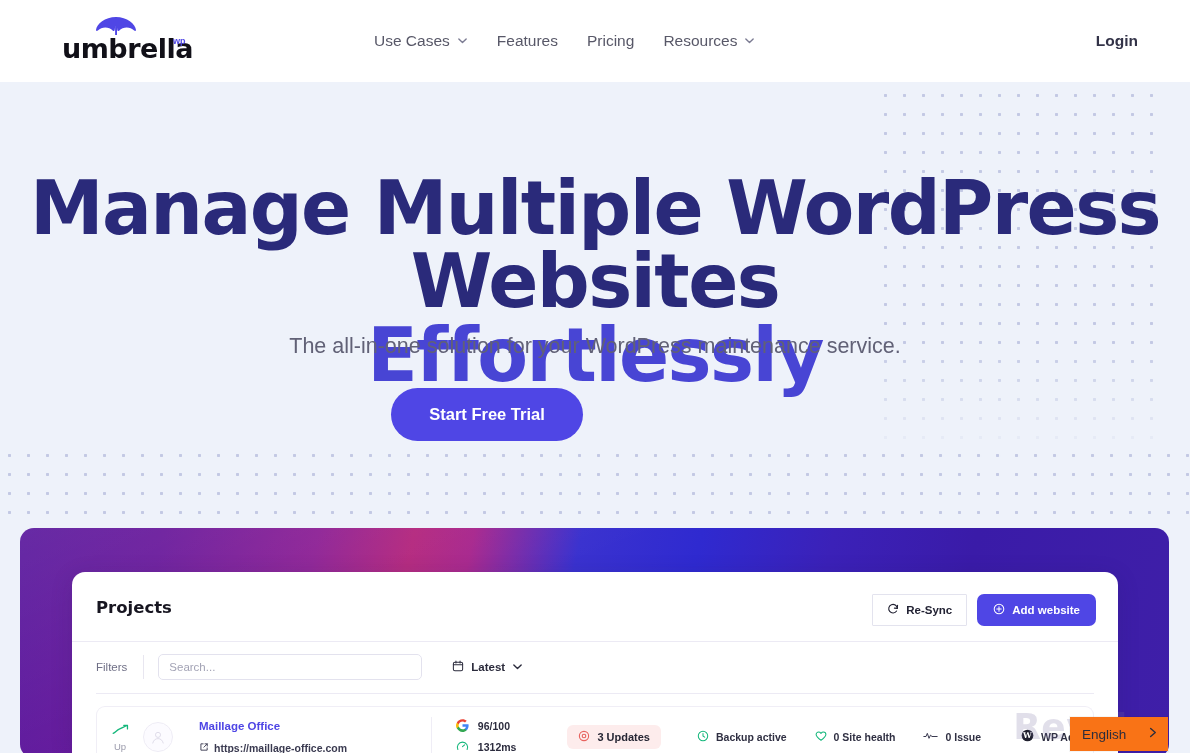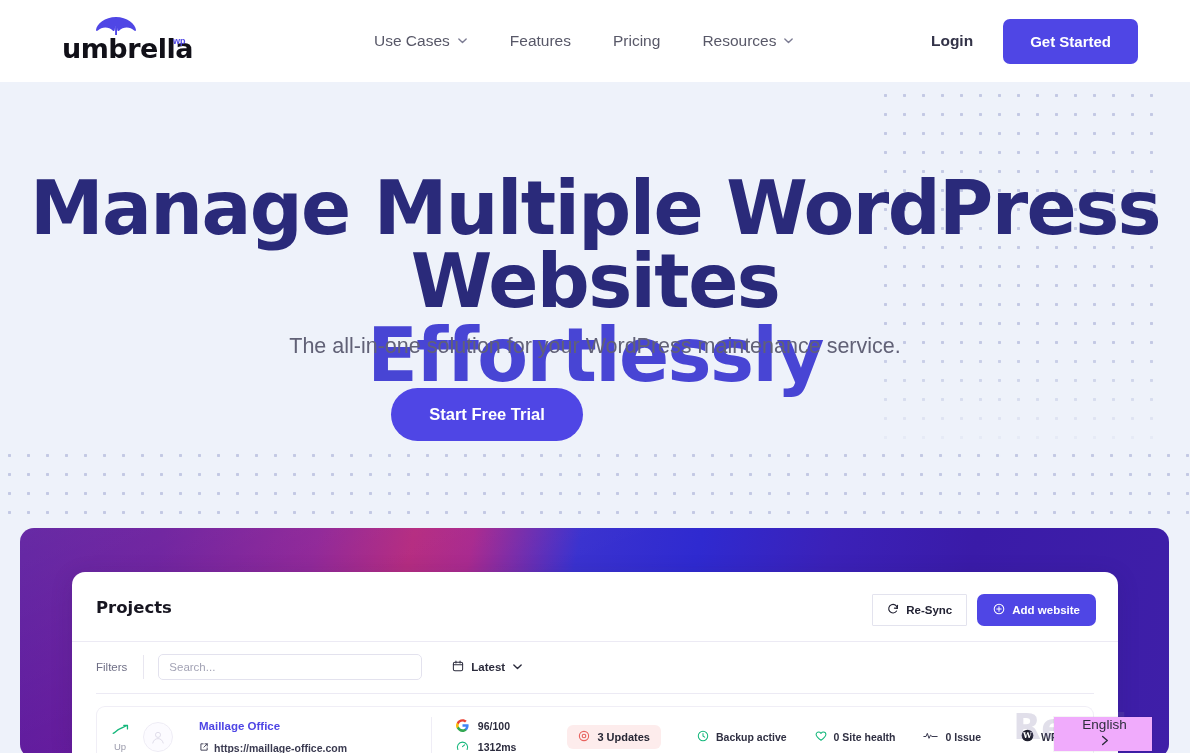--- a/index.html
+++ b/index.html
@@ -24,21 +24,21 @@
   .logo-word {
     position:absolute; left:0; top:17px;
     font-size:27px; font-weight:700; letter-spacing:-0.5px;
     color:#111018; font-family:"DejaVu Sans", sans-serif;
   }
   .logo-sup {
     position:absolute; left:111px; top:20px;
     font-size:9px; font-weight:700; color:#4f46e5;
   }
 
-  .nav { position:absolute; left:374px; top:0; height:82px; display:flex; align-items:center; gap:13px; }
+  .nav { position:absolute; left:374px; top:0; height:82px; display:flex; align-items:center; gap:0px; }
   .nav-item {
     display:flex; align-items:center; gap:7px;
     font-size:15.5px; color:#585868; padding:0 15px 0 0;
     cursor:pointer; white-space:nowrap;
   }
   .nav-item + .nav-item { margin-left:14px; }
   .chev-d { display:inline-block; width:11px; height:11px; position:relative; top:-1px; }
   .chev-d svg { display:block; }
 
   .header-right { position:absolute; right:52px; top:0; height:82px; display:flex; align-items:center; gap:30px; }
@@ -178,26 +178,25 @@
   .cell-wpadmin { display:flex; align-items:center; gap:7px; margin-left:40px; font-size:10.5px; font-weight:600; color:#2f2f42; }
 
   
   .watermark {
     position:absolute; right:36px; bottom:6px; z-index:60;
     font-family:"DejaVu Sans", sans-serif; font-size:36px; font-weight:700;
     color:rgba(120,110,160,0.22); letter-spacing:0.5px; pointer-events:none;
     white-space:nowrap;
   }
   .lang-widget {
-    position:absolute; right:38px; bottom:2px; z-index:70;
-    width:98px; height:34px; background:#f0abfc;
+    position:absolute; right:22px; bottom:2px; z-index:70;
+    width:98px; height:34px; background:#f97316;
     display:flex; align-items:center; justify-content:space-between;
     padding:0 9px 0 12px; cursor:pointer;
     box-shadow:0 0 0 1px rgba(0,0,0,0.04);
-    flex-direction:column;
   }
   .lang-text { font-size:13.5px; color:#2d2d3c; }
 </style>
 </head>
 <body>
 
 <div class="header">
 
   <div class="logo-wrap">
     <span class="logo-umbrella-icon">
@@ -230,21 +229,20 @@
       <span class="chev-d">
         <svg viewBox="0 0 12 12" width="11" height="11">
             <path d="M2 4.3 L6 8.3 L10 4.3" stroke="#7b7b92" stroke-width="1.5" fill="none" stroke-linecap="round" stroke-linejoin="round"></path>
           </svg>
       </span>
     </div>
   </nav>
 
   <div class="header-right">
     <span class="login-link">Login</span>
-    <button class="btn-get-started">Get Started</button>
   </div>
 </div>
 
 <div class="hero">
 
   <div class="dots-tr"></div>
   <div class="dots-bl"></div>
 
   <h1 class="hero-h1">
     <span>Manage Multiple WordPress Websites</span>

